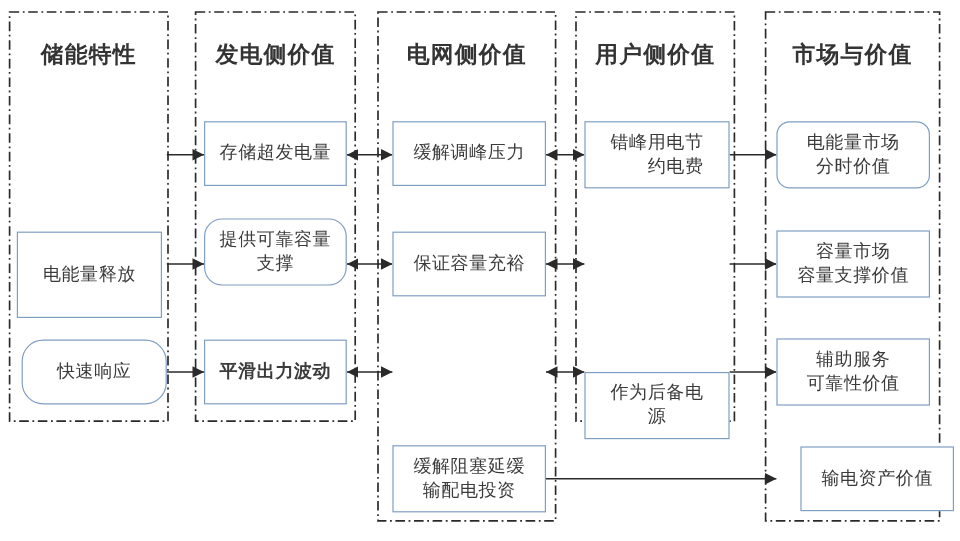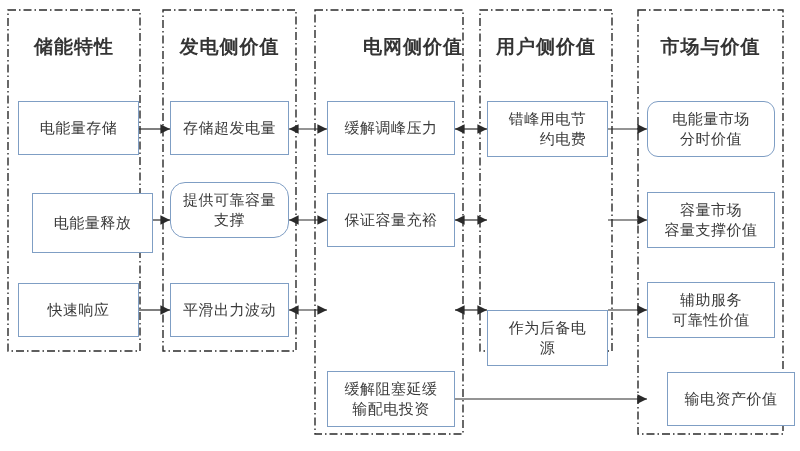--- a/index.html
+++ b/index.html
@@ -20,35 +20,35 @@
     position:absolute;box-sizing:border-box;
     background:#ffffff;border:1.5px solid #7f9ec4;
     display:flex;align-items:center;justify-content:center;
     text-align:center;white-space:pre-line;
     font-size:15px;line-height:1.35;color:#3b3b3b;
     letter-spacing:0.5px;
   }
   
   .h1{left:8px;width:132px;}
   .c1b1{left:18px;top:101px;width:121px;height:54px;}
-  .c1b2{left:32px;top:193px;width:121px;height:60px;}
-  .c1b3{left:18px;top:283px;width:121px;height:54px;}
+  .c1b2{left:14px;top:193px;width:121px;height:72px;}
+  .c1b3{left:18px;top:283px;width:121px;height:54px;border-radius:18px;}
   
   .h2{left:163px;width:133px;}
   .c2b1{left:170px;top:101px;width:119px;height:54px;}
   .c2b2{left:170px;top:182px;width:119px;height:56px;border-radius:15px;}
-  .c2b3{left:170px;top:283px;width:119px;height:54px;}
+  .c2b3{left:170px;top:283px;width:119px;height:54px;font-weight:bold;}
   
-  .h3{left:315px;width:148px;text-align:right;}
+  .h3{left:315px;width:148px;}
   .c3b1{left:327px;top:101px;width:128px;height:54px;}
   .c3b2{left:327px;top:193px;width:128px;height:54px;}
   .c3b3{left:327px;top:282px;width:128px;height:56px;}
   .c3b4{left:327px;top:371px;width:128px;height:56px;}
   
-  .h4{left:480px;width:132px;}
+  .h4{left:480px;width:132px;font-family:Liberation Mono, monospace;}
   .c4b1{left:487px;top:101px;width:121px;height:56px;text-align:right;}
   .c4b2{left:487px;top:192px;width:121px;height:56px;}
   .c4b3{left:487px;top:282px;width:121px;height:56px;margin-top:28px;}
   
   .h5{left:638px;width:145px;}
   .c5b1{left:647px;top:101px;width:128px;height:56px;border-radius:11px;}
   .c5b2{left:647px;top:192px;width:128px;height:56px;}
   .c5b3{left:647px;top:282px;width:128px;height:56px;}
   .c5b4{left:647px;top:372px;width:128px;height:54px;margin-left:20px;}
 </style>
@@ -90,21 +90,20 @@
 
     <line x1="455" y1="399" x2="647" y2="399" stroke="#2a2a2a" stroke-width="1.2" marker-end="url(#mE)"></line>
   </svg>
 
   <div class="hd h1">储能特性</div>
   <div class="hd h2">发电侧价值</div>
   <div class="hd h3">电网侧价值</div>
   <div class="hd h4">用户侧价值</div>
   <div class="hd h5">市场与价值</div>
 
-  <div class="bx c1b1">电能量存储</div>
   <div class="bx c1b2">电能量释放</div>
   <div class="bx c1b3">快速响应</div>
 
   <div class="bx c2b1">存储超发电量</div>
   <div class="bx c2b2">提供可靠容量
 支撑</div>
   <div class="bx c2b3">平滑出力波动</div>
 
   <div class="bx c3b1">缓解调峰压力</div>
   <div class="bx c3b2">保证容量充裕</div>

